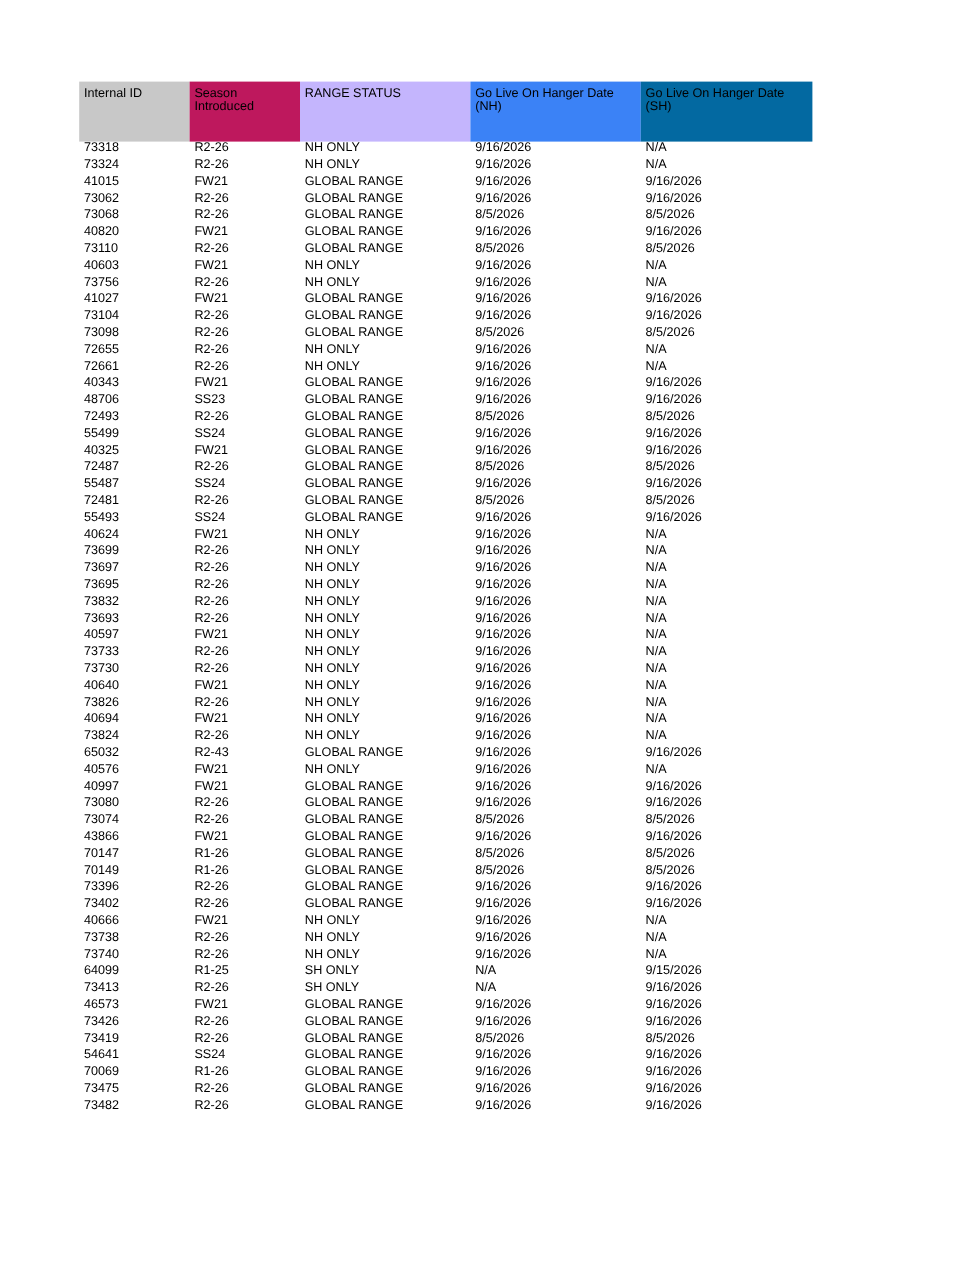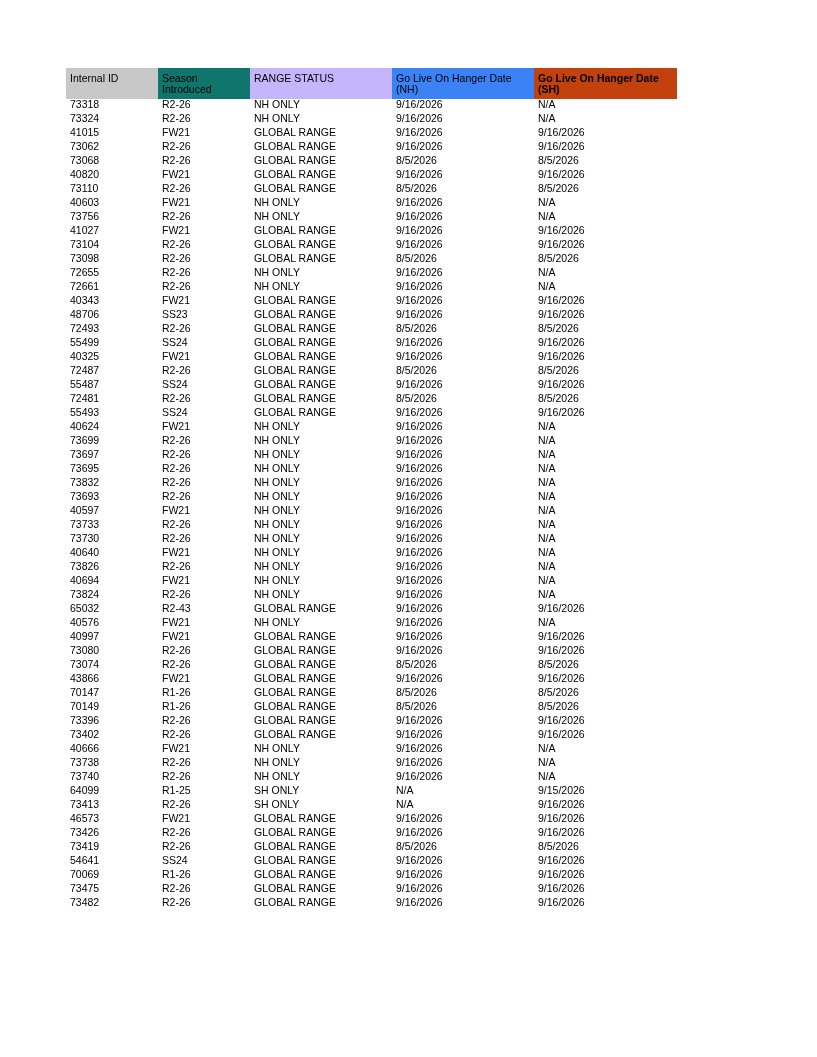--- a/index.html
+++ b/index.html
@@ -27,44 +27,43 @@
   table.data {
     border-collapse: collapse;
     font-size: 10.5px;
     line-height: 1.0;
   }
   table.data th {
     text-align: left;
     font-weight: normal;
     vertical-align: top;
     padding: 5px 4px 4px 4px;
-    height: 31px;
+    height: 50px;
     box-sizing: border-box;
     font-size: 10.5px;
   }
   table.data th.col-id {
     background: #c8c8c8;
     width: 84px;
   }
   table.data th.col-season {
-    background: #0f766e;
+    background: #be185d;
     width: 84px;
   }
   table.data th.col-range {
     background: #c4b5fd;
     width: 134px;
   }
   table.data th.col-nh {
     background: #3b82f6;
     width: 134px;
   }
   table.data th.col-sh {
-    background: #c2410c;
+    background: #0369a1;
     width: 135px;
-    font-weight: bold;
   }
   table.data td {
     padding: 0px 4px;
     height: 14px;
     vertical-align: top;
     white-space: nowrap;
     font-size: 10.5px;
   }
   table.data tbody tr {
     height: 14px;

